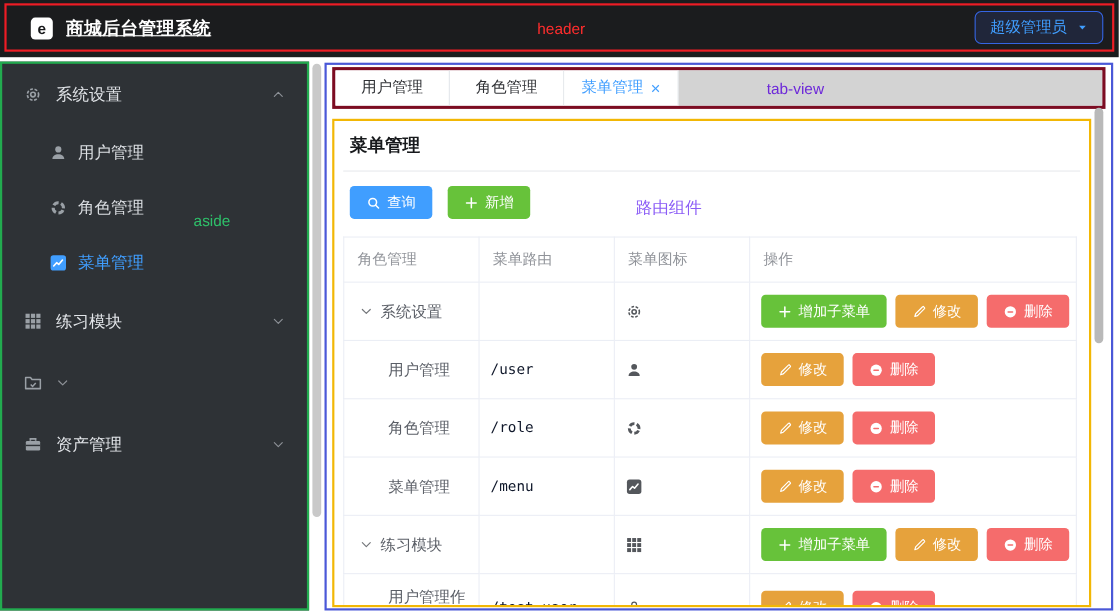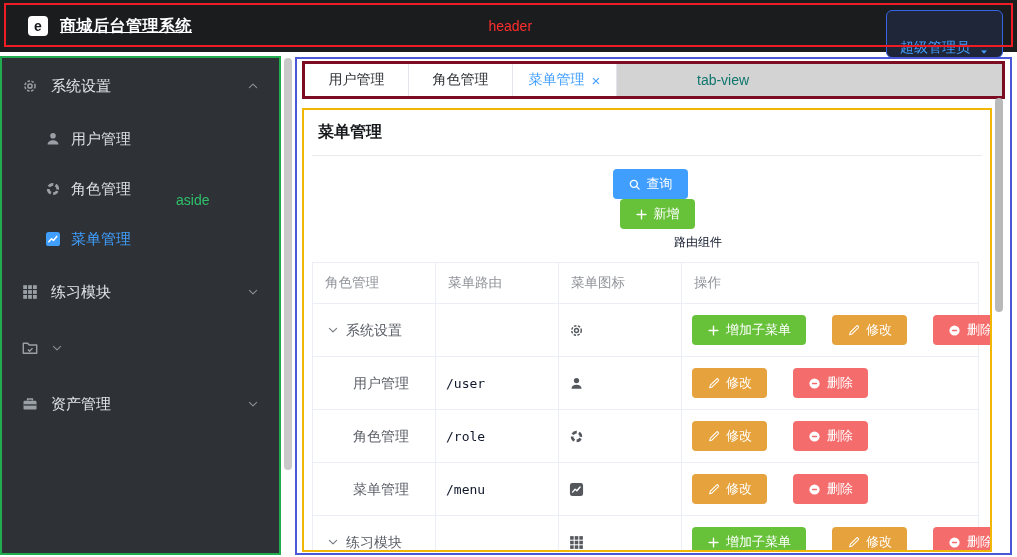--- a/index.html
+++ b/index.html
@@ -12,21 +12,21 @@
   body{font-family:"Liberation Sans","DejaVu Sans",sans-serif;background:#fff;position:relative;overflow:hidden;}
   svg{display:block;width:100%;height:100%;}
   .annot-label{font-size:14px;pointer-events:none;}
 
   
   .header{position:absolute;left:0;top:0;width:100%;height:52px;background:#1b1c1e;display:flex;align-items:center;}
   .header-annot-border{position:absolute;left:4px;right:4px;top:3px;bottom:5px;border:2px solid var(--ann-red);pointer-events:none;}
   .header .annot-label{position:absolute;left:50%;top:50%;transform:translate(-46%,-50%);color:#ff2d2d;text-align:center;}
   .logo{width:20px;height:20px;background:#fff;border-radius:4px;margin-left:28px;display:flex;align-items:center;justify-content:center;color:#17181a;font-weight:bold;font-size:14px;flex:none;}
   .header-title{color:#fff;font-size:16px;font-weight:600;margin-left:12px;letter-spacing:.5px;text-decoration:underline;}
-  .user-btn{position:absolute;right:14px;top:10px;height:48px;padding:0 13px;border:1px solid #3565e3;border-radius:6px;background:#20263a;color:var(--blue);font-size:14px;display:flex;align-items:flex-end;gap:9px;cursor:pointer;}
+  .user-btn{position:absolute;right:14px;top:10px;height:30px;padding:0 13px;border:1px solid #3565e3;border-radius:6px;background:#20263a;color:var(--blue);font-size:14px;display:flex;align-items:center;gap:9px;cursor:pointer;}
   .user-btn .caret{width:10px;height:10px;color:var(--blue);}
 
   
   .aside{position:absolute;left:0;top:56px;width:281px;height:499px;background:#2e3236;border:2px solid var(--ann-green);overflow:hidden;}
   .menu-item{height:56px;display:flex;align-items:center;padding:0 20px;color:#e2e5e9;font-size:15px;cursor:pointer;}
   .menu-item .mi-icon{width:16px;height:16px;color:#9aa0a6;margin-right:13px;flex:none;}
   .menu-item .mi-label{flex:1;font-weight:500;}
   .menu-item .mi-arrow{width:12px;height:12px;color:#8d9197;flex:none;}
   .menu-sub{height:50px;display:flex;align-items:center;padding:0 20px 0 43px;color:#dcdfe3;font-size:15px;cursor:pointer;}
   .menu-sub .mi-icon{width:16px;height:16px;color:#9aa0a6;margin-right:10px;flex:none;}
@@ -37,42 +37,42 @@
   .content-scrollbar{position:absolute;left:995px;top:98px;width:8px;height:214px;background:#b9b9b9;border-radius:4px;cursor:pointer;}
 
   
   .panel{position:absolute;left:295px;top:57px;width:717px;height:498px;border:2px solid var(--ann-blue);background:#fff;}
 
   .tabbar{position:absolute;left:5px;top:2px;width:703px;height:38px;border:3px solid var(--ann-maroon);display:flex;background:#fff;}
   .tab{width:104px;display:flex;align-items:center;justify-content:center;gap:7px;font-size:14px;color:#2f3135;border-right:1px solid #e2e5e9;cursor:pointer;background:#fff;}
   .tab.active{color:var(--blue);}
   .tab .tab-close{font-size:15px;line-height:1;cursor:pointer;}
   .tab-rest{flex:1;background:#d3d3d3;display:flex;align-items:center;}
-  .tab-rest .annot-label{color:#0f766e;margin-left:80px;}
+  .tab-rest .annot-label{color:#6d28d9;margin-left:80px;}
 
   .main{position:absolute;left:5px;top:49px;width:690px;height:444px;border:2px solid var(--ann-gold);background:#fff;padding:12px 8px;overflow:hidden;}
   .page-title{font-size:16px;font-weight:700;color:#17191c;padding-left:6px;}
   .title-divider{height:1px;background:#e8eaed;margin-top:12px;}
-  .toolbar{margin-top:13px;display:flex;align-items:center;padding-left:6px;flex-direction:column;}
+  .toolbar{margin-top:13px;display:flex;align-items:center;padding-left:6px;}
   .btn{display:inline-flex;align-items:center;justify-content:center;gap:6px;height:30px;border:none;border-radius:4px;color:#fff;font-size:13px;padding:0 15px;cursor:pointer;font-family:inherit;white-space:nowrap;}
   .btn .b-icon{width:13px;height:13px;flex:none;}
   .btn-blue{background:var(--blue);} .btn-green{background:var(--green);}
   .btn-orange{background:var(--orange);} .btn-red{background:var(--red);}
   .toolbar .btn + .btn{margin-left:14px;}
-  .toolbar .annot-label{color:#0f172a;margin-left:96px;font-size:12px;transform:translateY(5px);}
+  .toolbar .annot-label{color:#8b5cf6;margin-left:96px;font-size:15px;transform:translateY(5px);}
 
   table.menu-table{margin-top:16px;width:666px;border-collapse:collapse;table-layout:fixed;}
   .menu-table th{color:#909399;font-weight:400;font-size:13.5px;text-align:left;padding:11px 12px;border:1px solid #ebeef5;background:#fff;}
   .menu-table td{font-size:14px;color:#5a5e66;padding:11px 10px;vertical-align:middle;border:1px solid #ebeef5;line-height:19px;}
   .name-parent{display:flex;align-items:center;gap:7px;padding-left:4px;}
   .expand-icon{width:12px;height:12px;color:#73767a;flex:none;}
   .name-child{display:block;text-indent:30px;}
   .route{font-family:"DejaVu Sans Mono","Liberation Mono",monospace;font-size:13px;color:#0f172a;}
   .row-icon{width:15px;height:15px;color:#54575c;display:block;}
-  .actions{display:flex;gap:26px;align-items:center;}
+  .actions{display:flex;gap:8px;align-items:center;}
 </style>
 </head>
 <body>
 
 <div class="header">
   <div class="logo">e</div>
   <div class="header-title">商城后台管理系统</div>
   <span class="annot-label">header</span>
   <div class="user-btn">
     <span>超级管理员</span>

